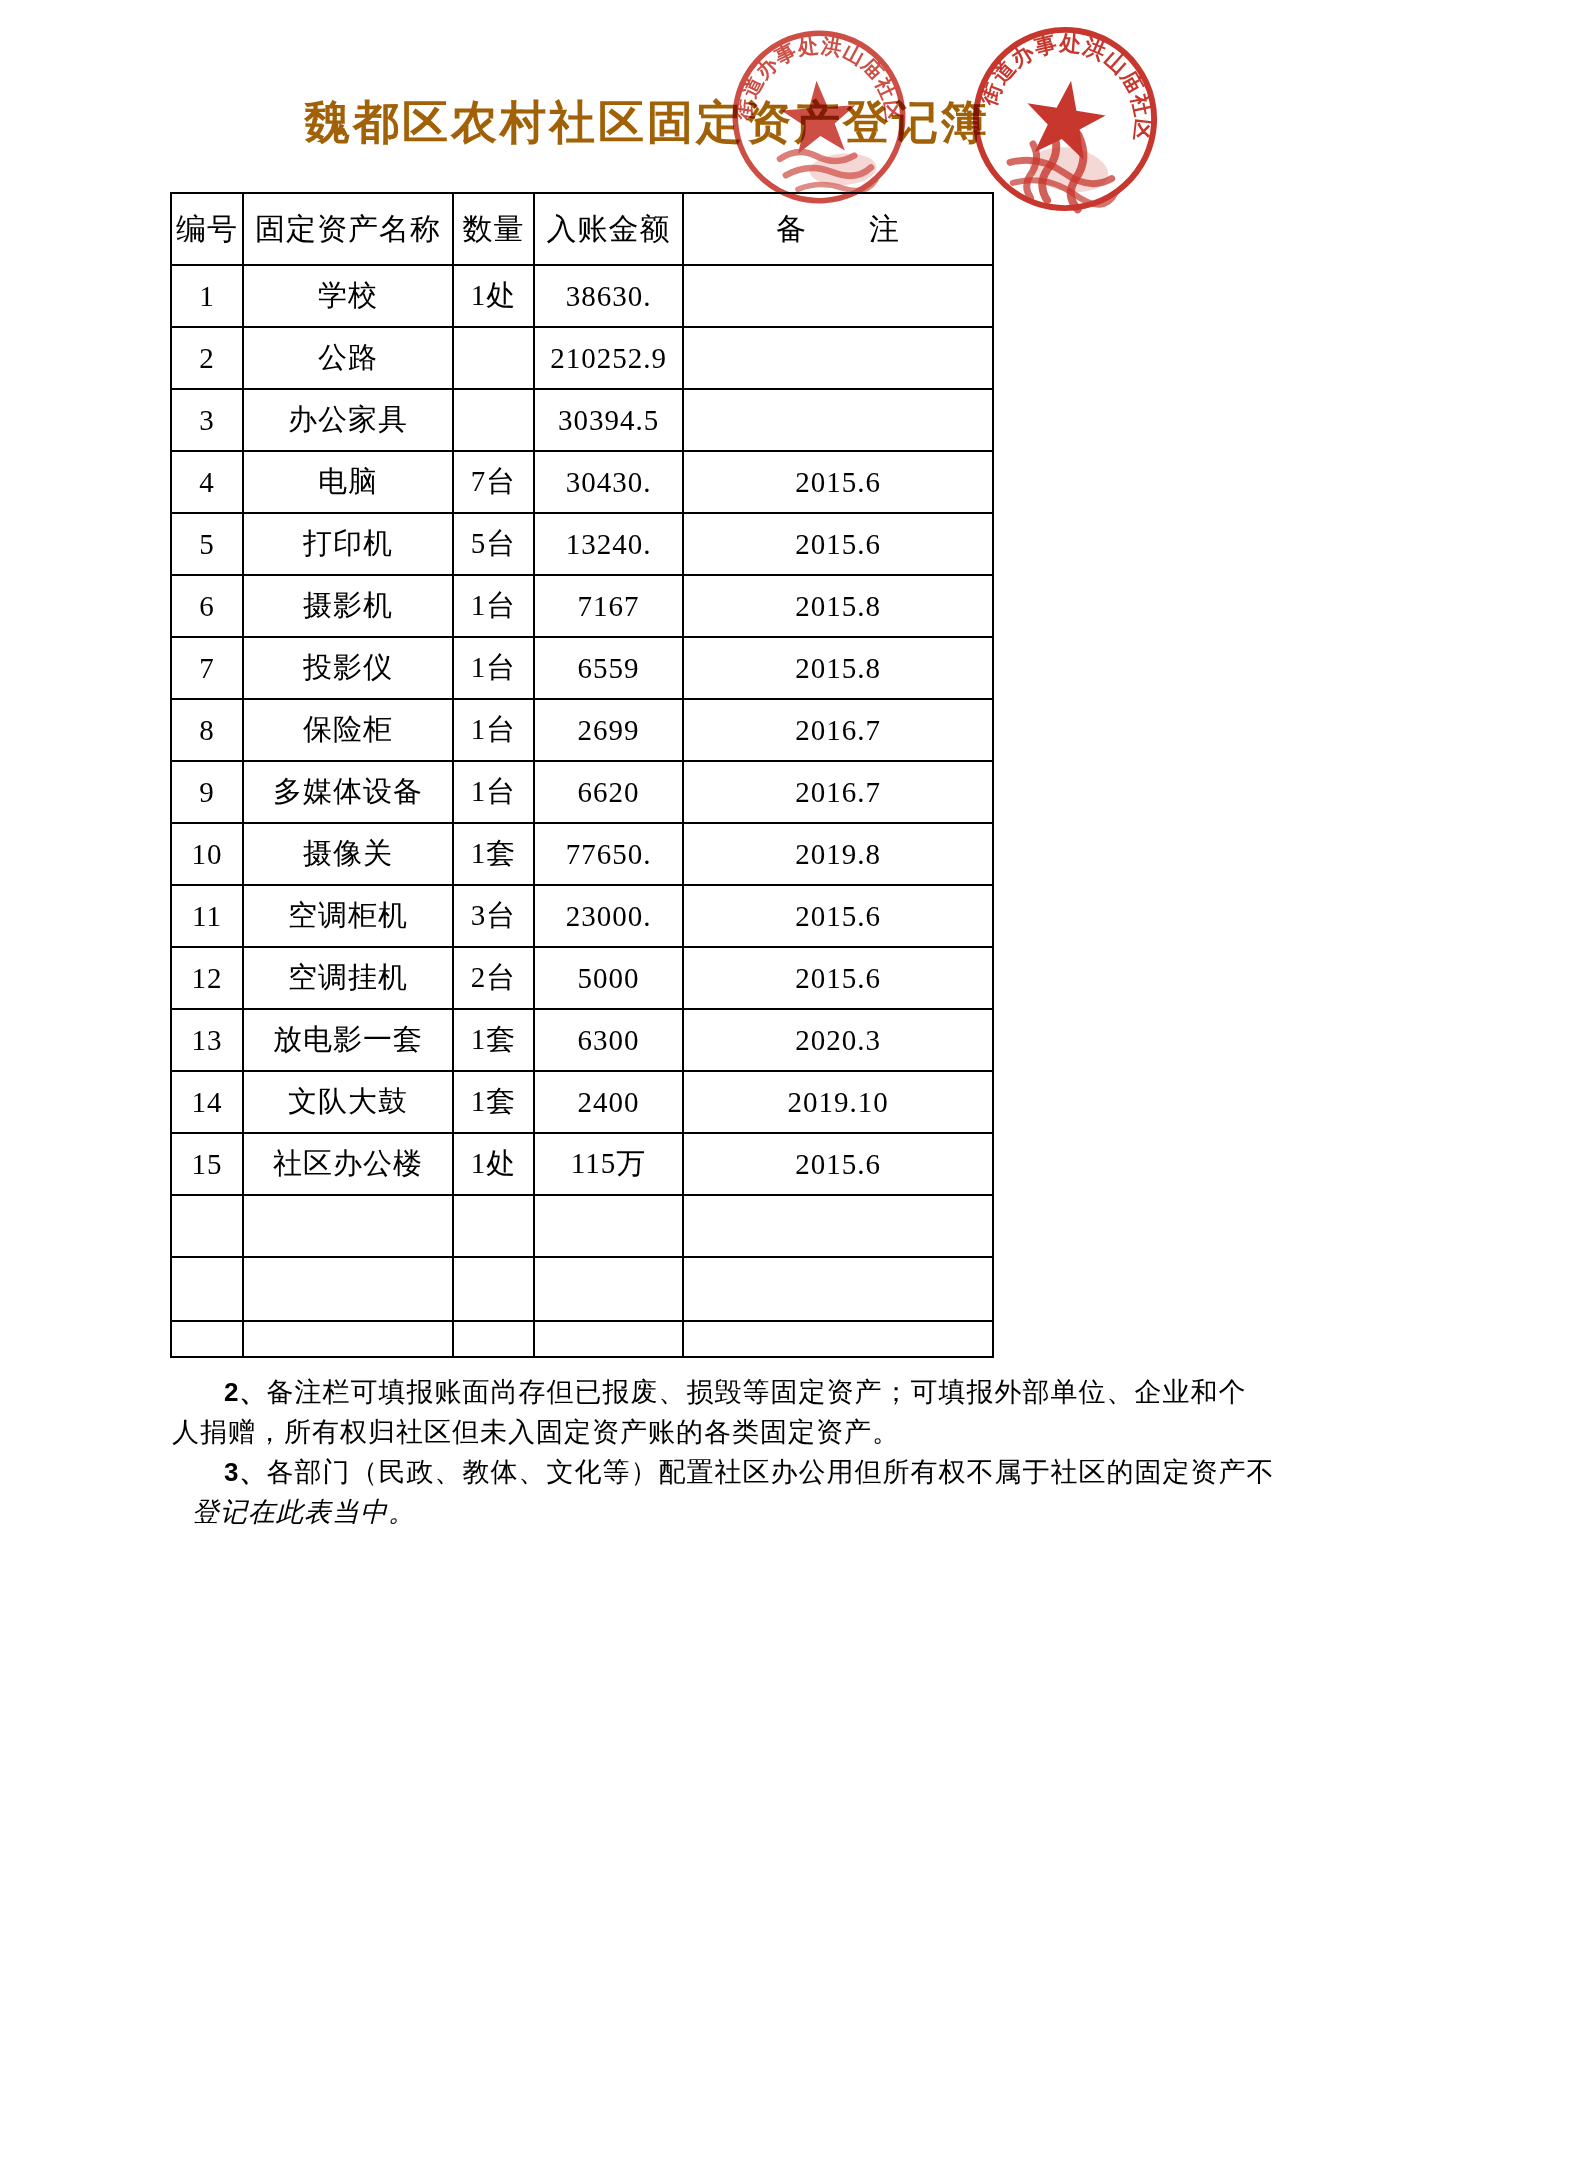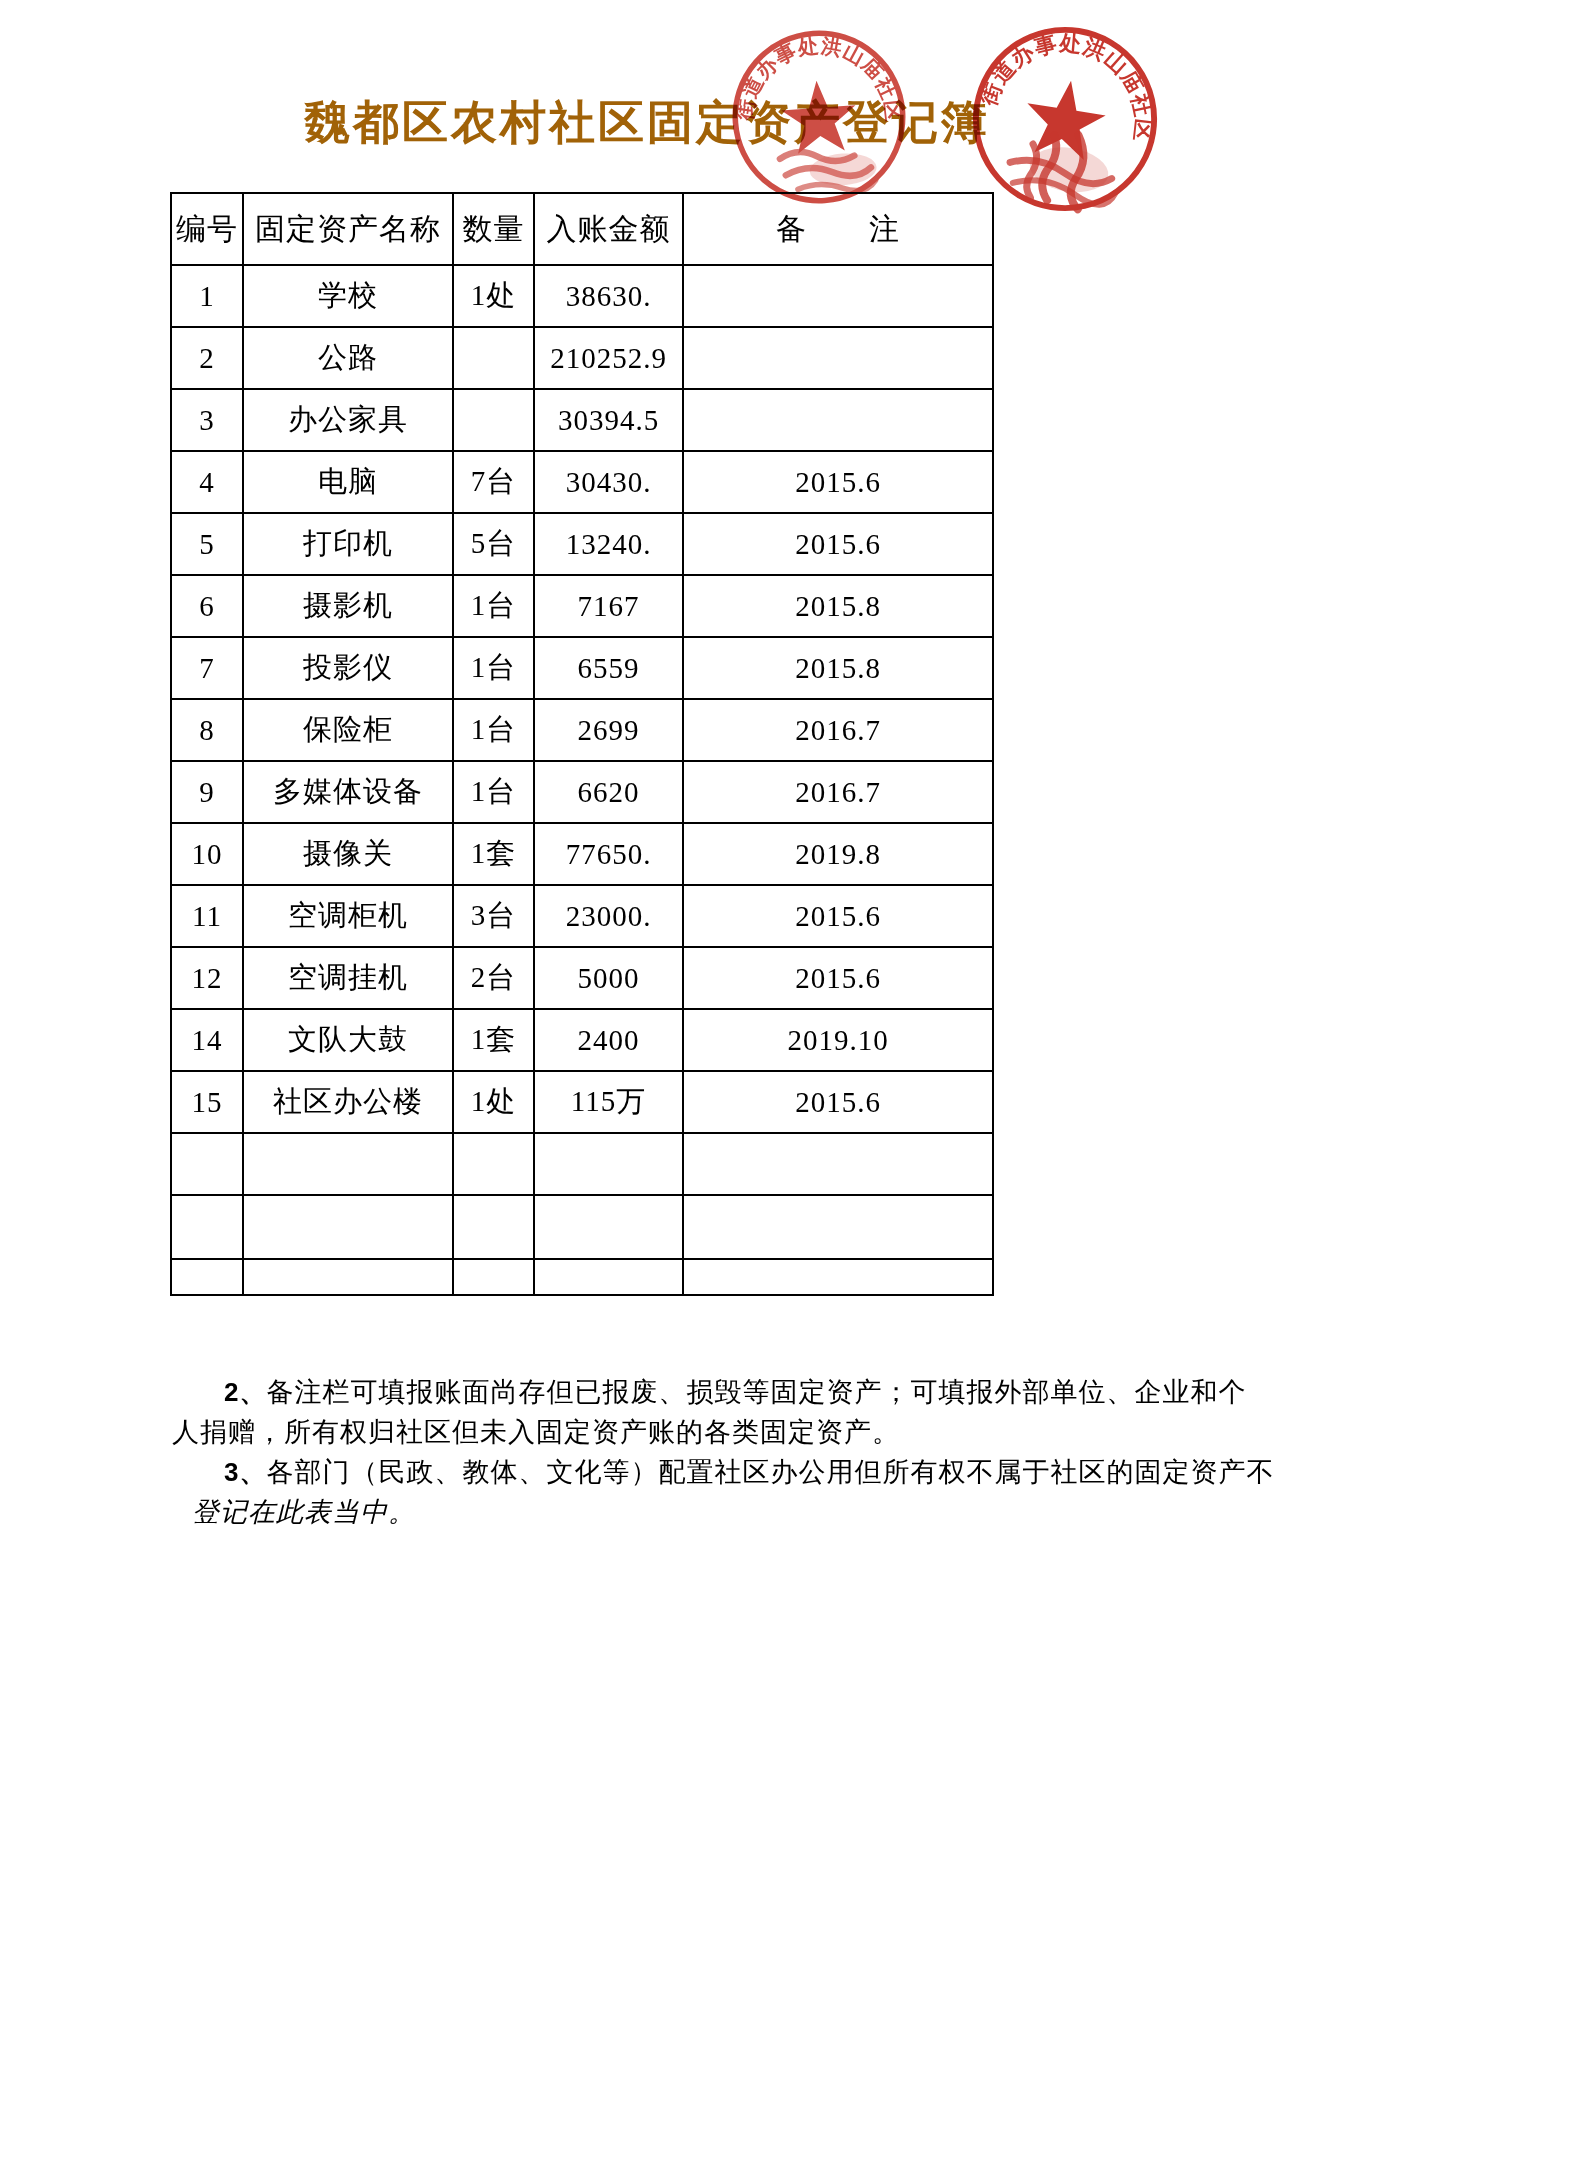--- a/index.html
+++ b/index.html
@@ -173,20 +173,27 @@
           <td>2015.6</td>
         </tr>
         <tr>
           <td>12</td>
           <td>空调挂机</td>
           <td>2台</td>
           <td>5000</td>
           <td>2015.6</td>
         </tr>
         <tr>
+          <td>13</td>
+          <td>放电影一套</td>
+          <td>1套</td>
+          <td>6300</td>
+          <td>2020.3</td>
+        </tr>
+        <tr>
           <td>14</td>
           <td>文队大鼓</td>
           <td>1套</td>
           <td>2400</td>
           <td>2019.10</td>
         </tr>
         <tr>
           <td>15</td>
           <td>社区办公楼</td>
           <td>1处</td>

